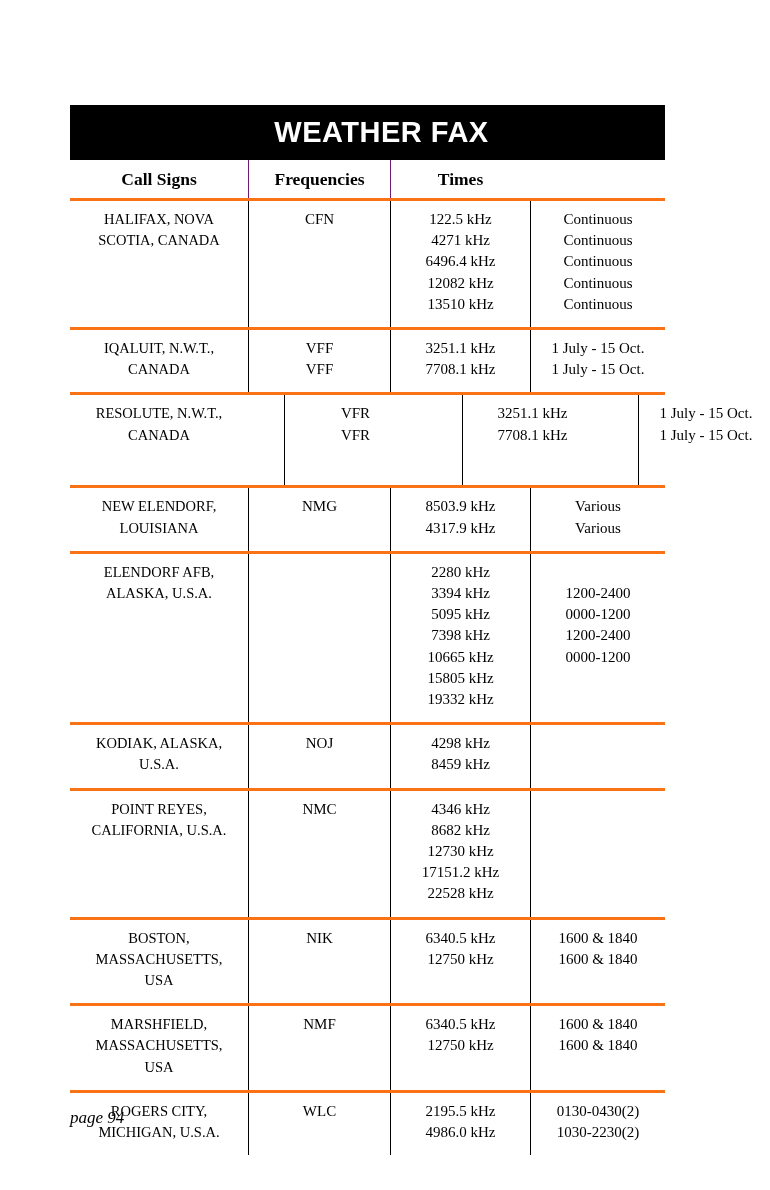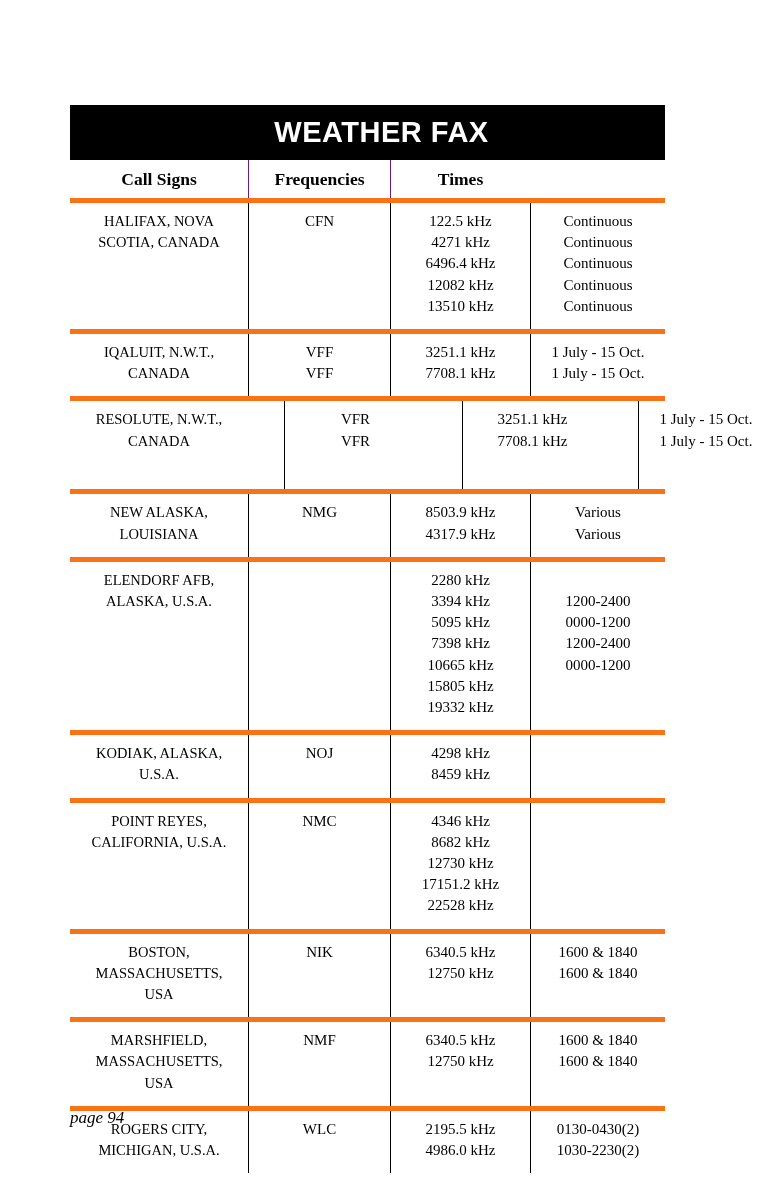--- a/index.html
+++ b/index.html
@@ -40,21 +40,21 @@
     align-items: center;
     justify-content: center;
     font-weight: bold;
     font-size: 17.5px;
     height: 38px;
   }
   .header-row > div:first-child { border-left: none; }
   .row {
     display: grid;
     grid-template-columns: 178px 142px 140px 135px;
-    border-top: 5px solid #f97316;
+    border-top: 3px solid #f97316;
   }
   .row:nth-child(3) { min-height: 93px; gap: 36px; } 
   .cell {
     border-left: 1px solid #000;
     padding: 8px 4px 12px 4px;
     text-align: center;
     font-size: 15px;
   }
   .cell:first-child { border-left: none; }
   .line { line-height: 21.2px; white-space: nowrap; }
@@ -132,21 +132,21 @@
           <div class="line">3251.1 kHz</div>
           <div class="line">7708.1 kHz</div>
         </div>
         <div class="cell times-cell">
           <div class="line">1 July - 15 Oct.</div>
           <div class="line">1 July - 15 Oct.</div>
         </div>
       </div>
       <div class="row">
         <div class="cell country-cell">
-          <div class="line">NEW ALASKA,</div>
+          <div class="line">NEW ELENDORF,</div>
           <div class="line">LOUISIANA</div>
         </div>
         <div class="cell callsigns-cell">
           <div class="line">NMG</div>
         </div>
         <div class="cell frequencies-cell">
           <div class="line">8503.9 kHz</div>
           <div class="line">4317.9 kHz</div>
         </div>
         <div class="cell times-cell">

